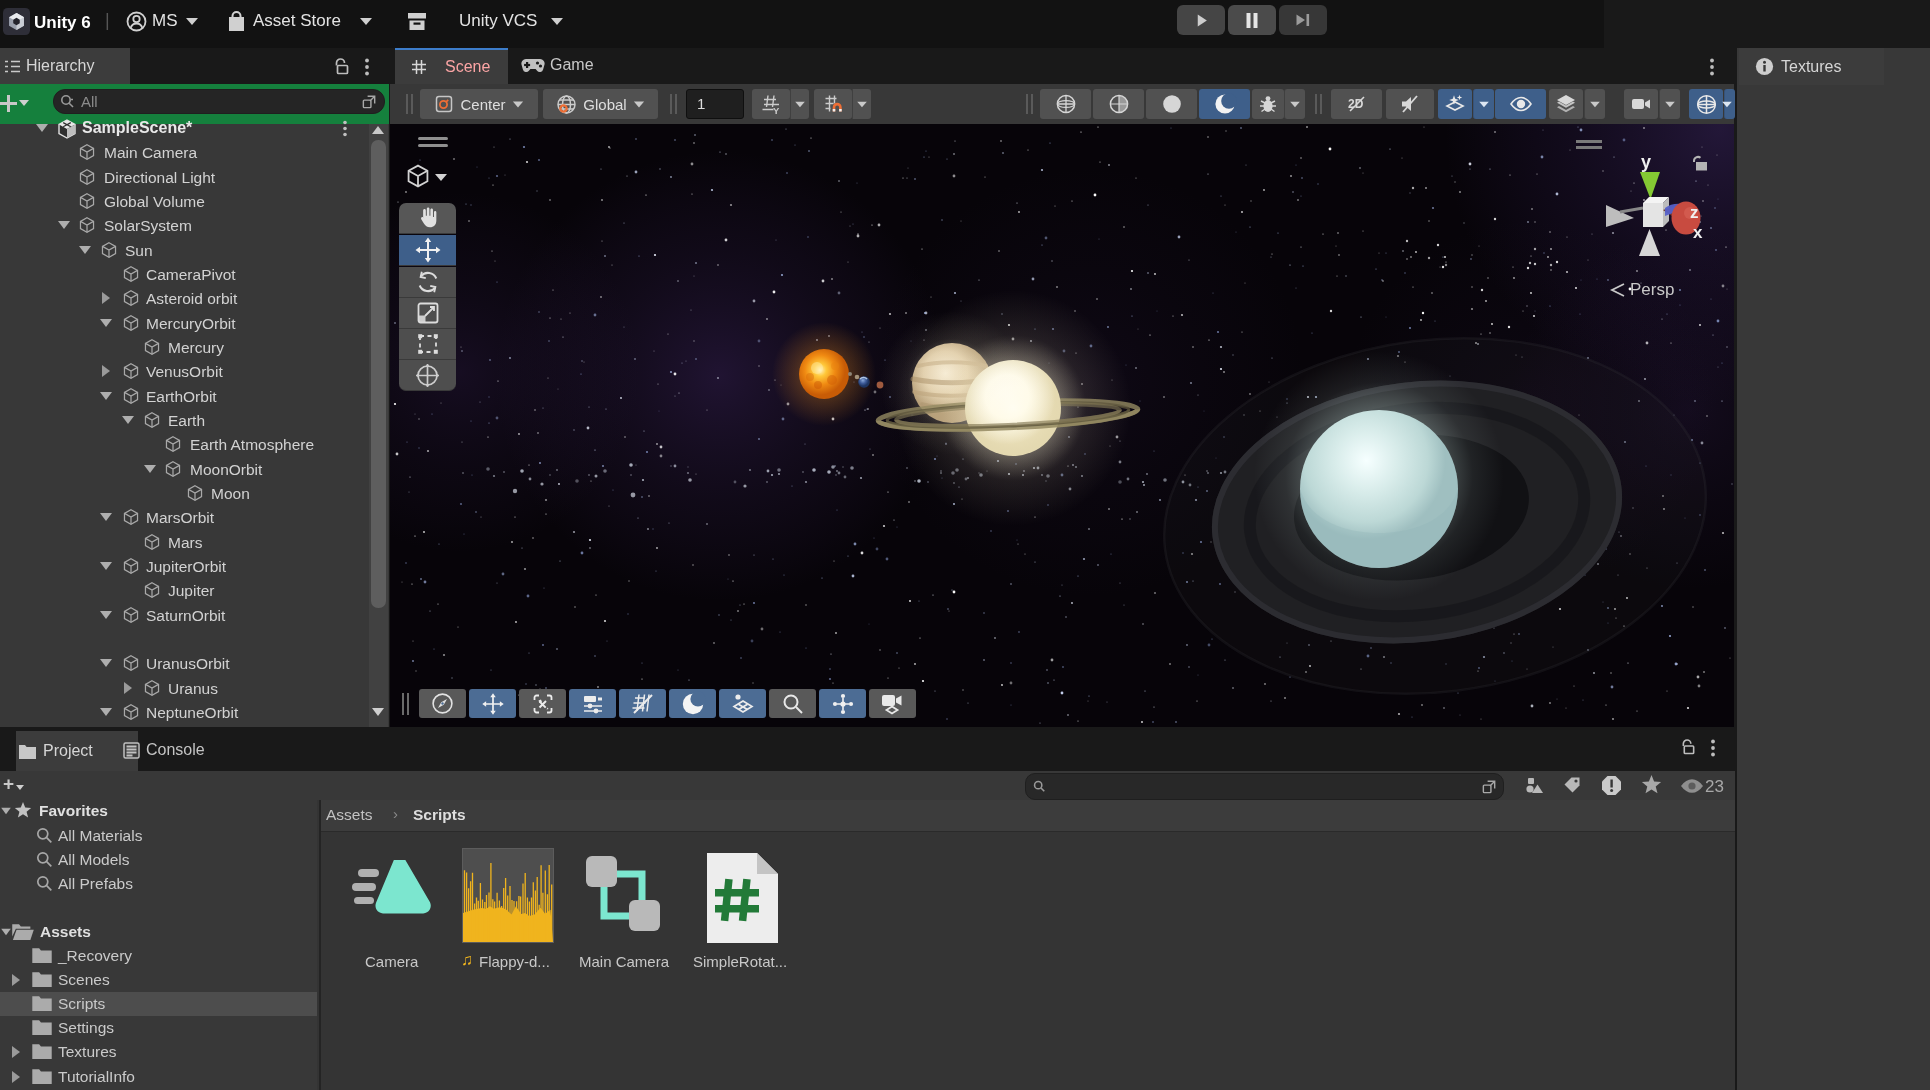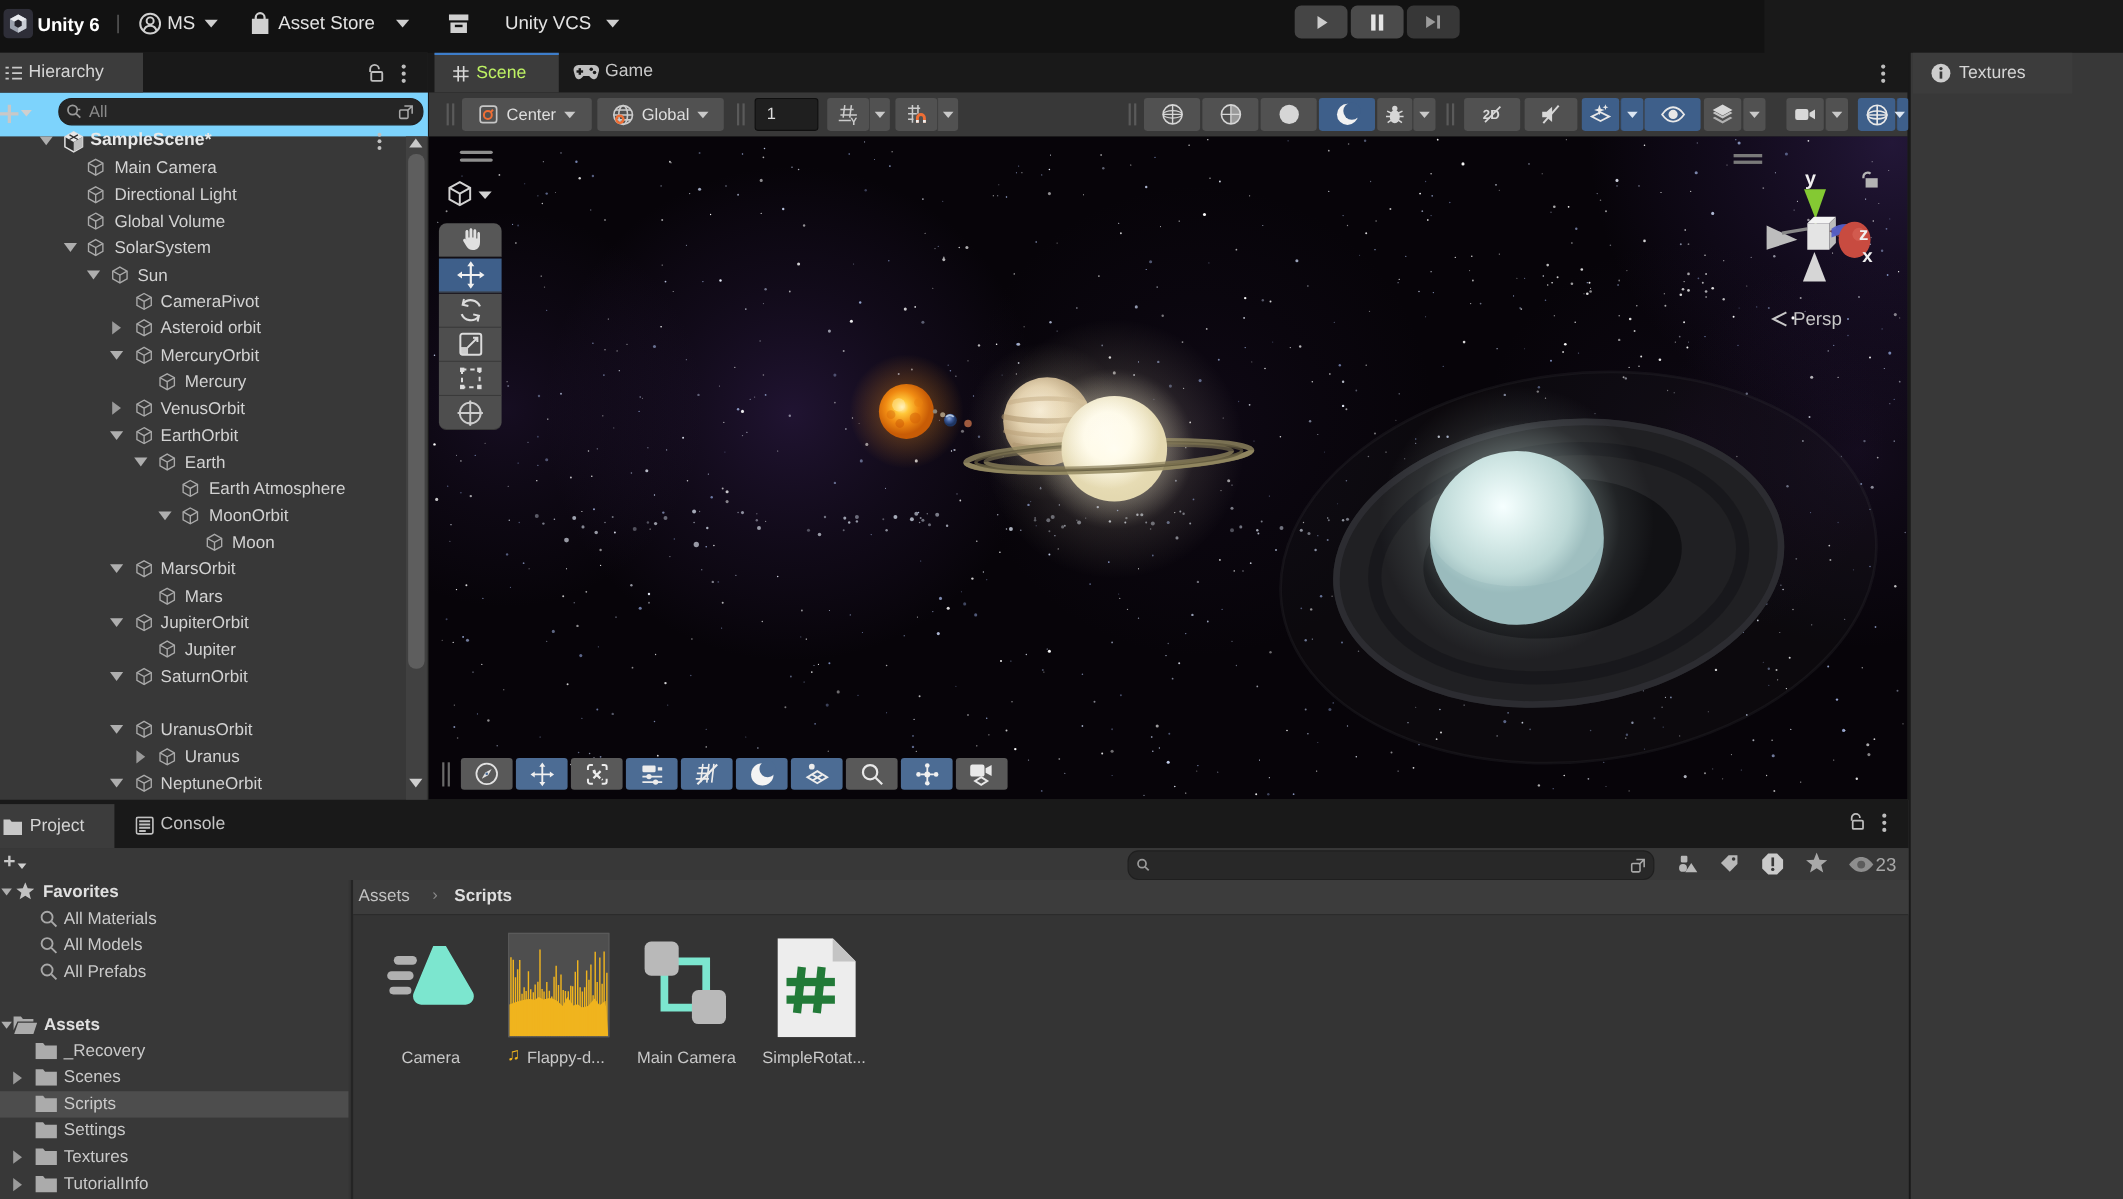--- a/index.html
+++ b/index.html
@@ -86,21 +86,21 @@
       <path d="M2.5 7.5V5a4 4 0 0 1 8 0"></path>
       <rect x="3.5" y="7.5" width="10" height="8" rx="1"></rect>
     </svg>
   <svg class="abs" style="left:364px;top:10px" width="6" height="18" viewBox="0 0 6 18" fill="#bdbdbd">
       <circle cx="3" cy="2.5" r="1.9"></circle>
       <circle cx="3" cy="9" r="1.9"></circle>
       <circle cx="3" cy="15.5" r="1.9"></circle>
     </svg>
 </div>
 <div class="abs" id="hier">
-  <div class="abs" style="left:0;top:36px;width:389px;height:40px;background:#7dd3fc">
+  <div class="abs" style="left:0;top:36px;width:389px;height:40px;background:#15803d">
     <svg class="abs" style="left:0px;top:11px" width="17" height="17" viewBox="0 0 17 17" fill="#c8c8c8">
         <rect x="7" y="0" width="3" height="17"></rect>
         <rect x="0" y="7" width="17" height="3"></rect>
       </svg>
     <div class="abs caret" style="left:19px;top:16px;border-left-width:5px;border-right-width:5px;border-top-width:6px"></div>
     <div class="sfield" style="left:53px;top:5px;width:330px;height:23px;border-radius:12px;background:#252525">
       <svg style="margin-left:6px" width="15" height="15" viewBox="0 0 15 15" fill="none" stroke="#9a9a9a" stroke-width="1.6">
           <circle cx="6" cy="6" r="4.2"></circle>
           <path d="M9.2 9.2 13 13"></path>
           <path d="M11 5.5l2 0" stroke-width="1.3"></path>
@@ -305,21 +305,21 @@
   <div class="abs" style="left:369px;top:76px;width:19px;height:603px;background:#414141"></div>
   <div class="abs" style="left:371px;top:92px;width:15px;height:468px;background:#5e5e5e;border-radius:7px"></div>
   <div class="abs caret" style="left:372px;top:78px;border-top:none;border-bottom:8px solid #c8c8c8;border-left-width:6px;border-right-width:6px"></div>
   <div class="abs caret" style="left:372px;top:660px;border-top-width:8px;border-left-width:6px;border-right-width:6px"></div>
 </div>
 <div class="abs" id="scenepane">
   <div class="tab" style="left:5px;top:0;width:113px;height:36px;border-top:2px solid #3d7dca;box-sizing:border-box">
     <svg style="margin-left:16px" width="16" height="16" viewBox="0 0 16 16" stroke="#d8d8d8" stroke-width="1.5" fill="none">
         <path d="M5.5 1v14M10.5 1v14M1 5.5h14M1 10.5h14"></path>
       </svg>
-    <span style="margin-left:6px;color:#bef264">Scene</span>
+    <span style="margin-left:18px;color:#fca5a5">Scene</span>
     </div>
   <svg class="abs" style="left:131px;top:10px" width="24" height="15" viewBox="0 0 24 15" fill="#c0c0c0">
       <path d="M5 1h14a4.5 4.5 0 0 1 4.5 5.5l-1.4 5a3.4 3.4 0 0 1-6 1.2L14.6 11H9.4l-1.5 1.7a3.4 3.4 0 0 1-6-1.2l-1.4-5A4.5 4.5 0 0 1 5 1Z"></path>
       <rect x="5" y="4" width="2.2" height="6" fill="#191919"></rect>
       <rect x="3.1" y="5.9" width="6" height="2.2" fill="#191919"></rect>
       <circle cx="16.5" cy="5" r="1.6" fill="#191919"></circle>
       <circle cx="19.5" cy="8" r="1.6" fill="#191919"></circle>
     </svg>
   <span class="abs" style="left:160px;top:8px;color:#c8c8c8;font-size:16px">Game</span>
   <svg class="abs" style="left:1319px;top:10px" width="6" height="18" viewBox="0 0 6 18" fill="#bdbdbd">
@@ -1775,21 +1775,21 @@
     <svg style="margin-left:16px" width="19" height="19" viewBox="0 0 19 19">
         <circle cx="9.5" cy="9.5" r="8.6" fill="#cdcdcd"></circle>
         <rect x="8.3" y="8" width="2.4" height="6.5" fill="#383838"></rect>
         <circle cx="9.5" cy="5.3" r="1.5" fill="#383838"></circle>
       </svg>
     <span style="margin-left:7px;color:#d6d6d6">Textures</span>
     </div>
 </div>
 <div class="abs" id="project">
   <div class="abs" style="left:0;top:0;width:1735px;height:44px;background:#191919"></div>
-  <div class="tab" style="left:0;top:4px;width:104px;height:40px">
+  <div class="tab" style="left:16px;top:4px;width:122px;height:40px">
     <svg style="margin-left:3px" width="17" height="15" viewBox="0 0 17 15" fill="#c8c8c8">
         <path d="M0 1h6l1.6 2H17v12H0Z"></path>
       </svg>
     <span style="margin-left:7px">Project</span>
     </div>
   <svg class="abs" style="left:123px;top:15px" width="17" height="17" viewBox="0 0 17 17" fill="none" stroke="#c0c0c0" stroke-width="1.5">
       <rect x="1" y="1" width="15" height="15" rx="1.5"></rect>
       <path d="M3.5 4.5h10M3.5 7.5h10M3.5 10.5h10M3.5 13.5h6" stroke-width="1.8"></path>
     </svg>
   <span class="abs" style="left:146px;top:14px;color:#c4c4c4;font-size:16px">Console</span>

